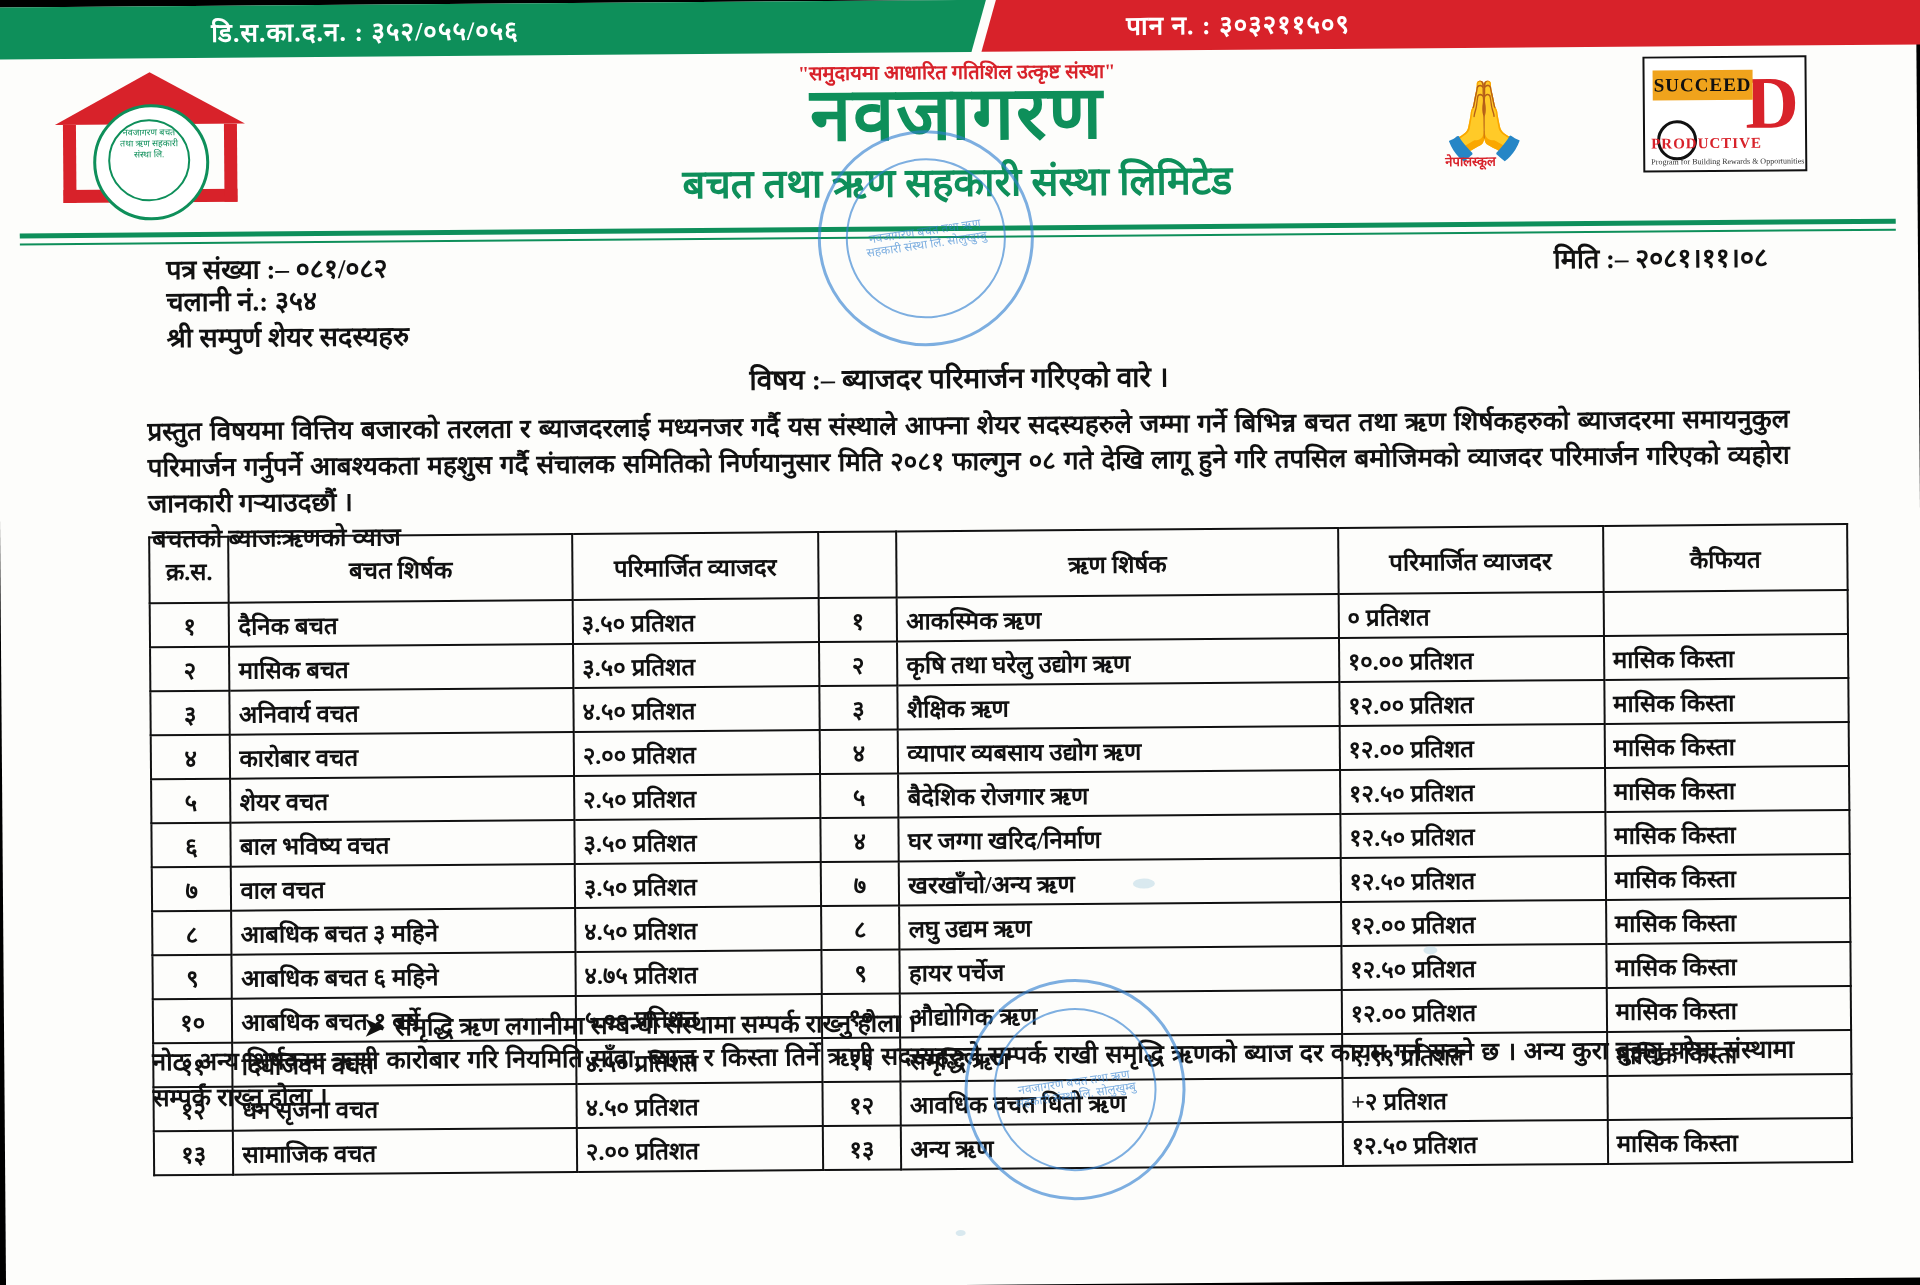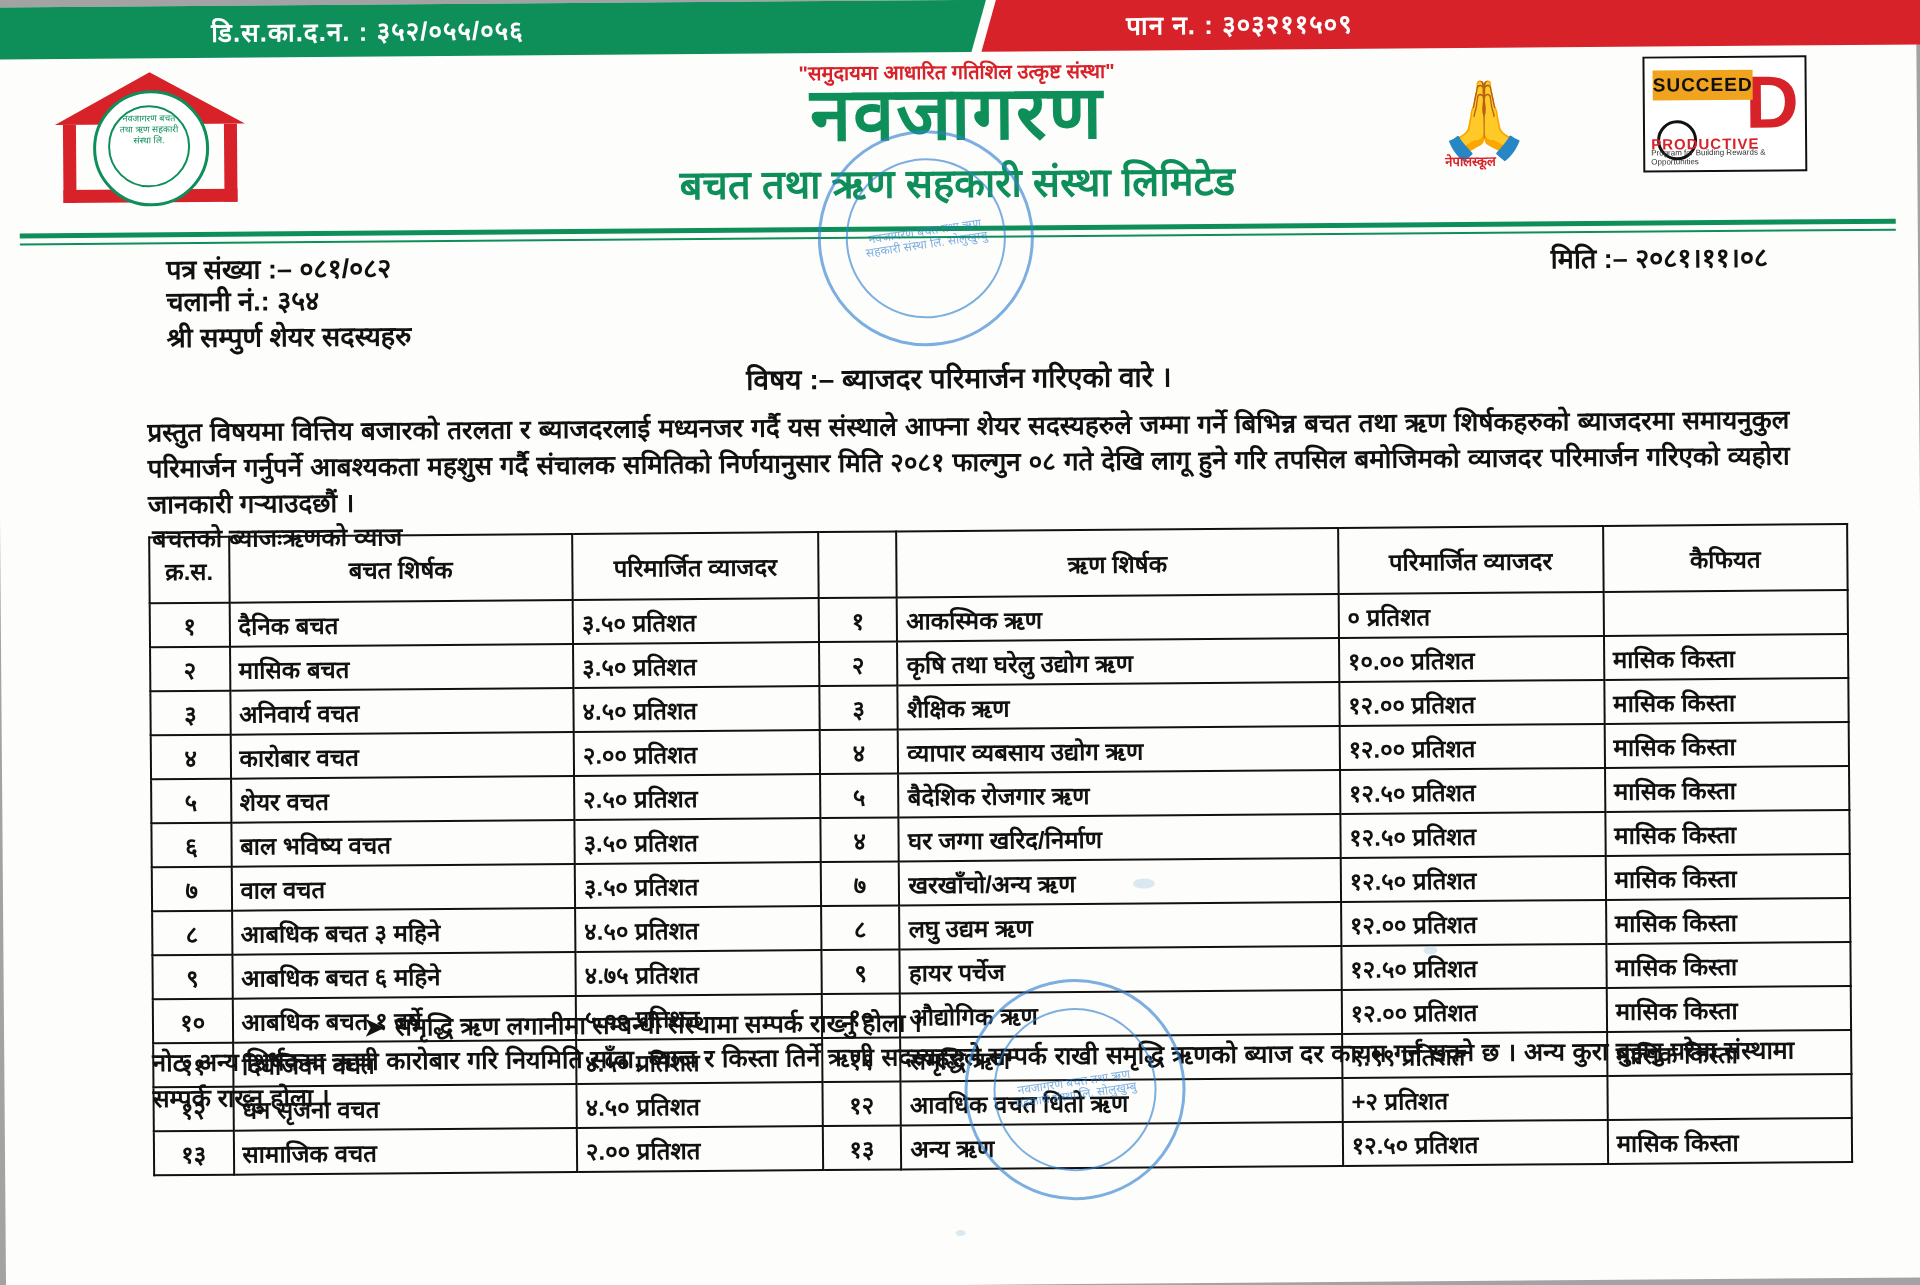--- a/index.html
+++ b/index.html
@@ -4,23 +4,23 @@
 <style>
   html, body {
     margin: 0;
     padding: 0;
     background: #cfcfcf;
   }
   #page {
     position: relative;
     width: 1920px;
     height: 1285px;
-    background: #a3a3a3;
+    background: #000000;
     overflow: hidden;
-    font-family: Liberation Sans, sans-serif;
+    font-family: Liberation Serif, serif;
     color: #111;
   }
   
   #sheet {
     position: absolute;
     left: 0; top: 0;
     width: 1920px;
     height: 1285px;
     background: #fdfdfb;
     transform: rotate(-0.45deg);
@@ -111,21 +111,21 @@
     border-bottom: 52px solid #d8222a;
   }
   .logo-left .walls {
     position: absolute; left: 8px; top: 64px;
     width: 174px; height: 78px;
     border: 13px solid #d8222a;
     border-top: 0;
     box-sizing: border-box;
   }
   .logo-left .seal {
-    position: absolute; left: 38px; top: 30px;
+    position: absolute; left: 38px; top: 44px;
     width: 110px; height: 110px;
     border-radius: 50%;
     border: 3px solid #0e8f5a;
     background: #ffffff;
   }
   .logo-left .seal-in {
     position: absolute; left: 12px; top: 12px;
     width: 82px; height: 82px;
     border-radius: 50%;
     border: 2px solid #0e8f5a;

